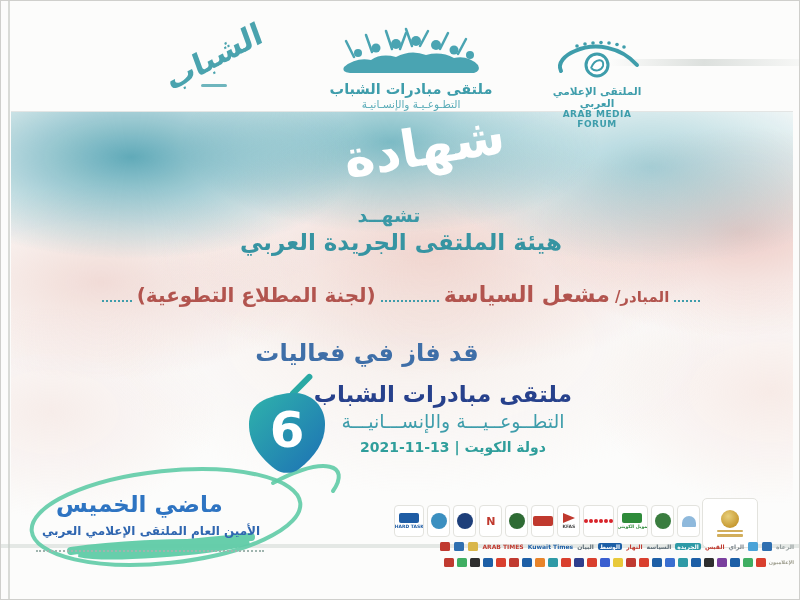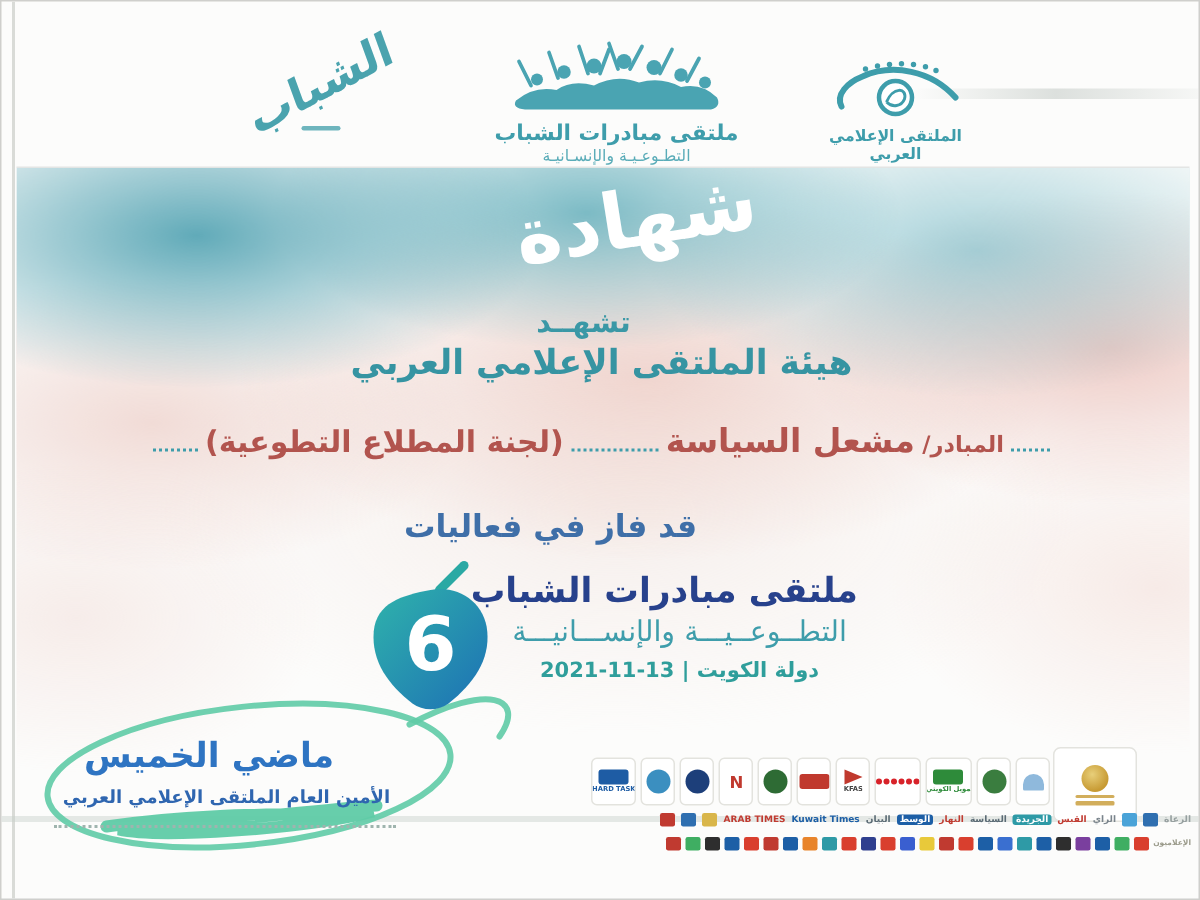--- a/index.html
+++ b/index.html
@@ -49,21 +49,21 @@
   .issuer{left:0;top:228px;width:800px;text-align:center;z-index:3;
     color:#3694a2;font-size:23px;font-weight:bold;}
   .recipient-row{left:100px;top:281px;width:600px;z-index:3;display:flex;direction:rtl;
     align-items:baseline;justify-content:center;gap:5px;color:#b2544e;}
   .dotlead{height:14px;border-bottom:2px dotted #3e9dab;}
   .d1{width:26px;} .d2{width:58px;} .d3{width:30px;}
   .r-prefix{font-size:15px;font-weight:bold;}
   .r-name{font-size:22px;font-weight:bold;}
   .r-committee{font-size:20px;font-weight:bold;}
   .won-line{left:0;top:338px;width:732px;text-align:center;z-index:3;
-    color:#3f6fa8;font-size:21px;font-weight:bold;}
+    color:#3f6fa8;font-size:24px;font-weight:bold;}
   
   .emblem{left:243px;top:372px;width:86px;height:106px;z-index:3;}
   .event-text{left:333px;top:380px;width:238px;text-align:center;z-index:3;direction:rtl;}
   .event-title{color:#27418c;font-size:23px;font-weight:bold;white-space:nowrap;}
   .event-sub{color:#3e9dab;font-size:19px;letter-spacing:1px;white-space:nowrap;margin-top:3px;}
   .event-date{color:#2f9e9b;font-size:14px;font-weight:bold;margin-top:7px;direction:rtl;}
   
   .flourish{left:10px;top:438px;width:348px;height:162px;z-index:2;}
   .sig-name{left:55px;top:490px;width:195px;text-align:left;z-index:4;
     color:#2e74c2;font-size:23px;font-weight:bold;}
@@ -145,27 +145,28 @@
         <circle cx="34" cy="5" r="1.8" fill="#3e9dab"></circle>
       <circle cx="42" cy="4" r="1.8" fill="#3e9dab"></circle>
         <circle cx="50" cy="3.5" r="1.8" fill="#3e9dab"></circle>
       <circle cx="58" cy="4" r="1.8" fill="#3e9dab"></circle>
         <circle cx="66" cy="5.5" r="1.8" fill="#3e9dab"></circle>
       <circle cx="73" cy="8" r="1.8" fill="#3e9dab"></circle>
       <circle cx="46" cy="26" r="11" fill="#ffffff" stroke="#3e9dab" stroke-width="3"></circle>
       <path d="M40,29 C44,19 54,19 52,27 C50,32 44,33 40,29" fill="none" stroke="#3e9dab" stroke-width="2"></path>
     </svg>
     <div class="l1">الملتقى الإعلامي العربي</div>
+    <div class="l2">ARAB MEDIA FORUM</div>
   </div>
 
   <div class="abs watercolor"></div>
 
   <div class="abs shahada">شهادة</div>
   <div class="abs testify">تشهــد</div>
-  <div class="abs issuer">هيئة الملتقى الإعلامي العربي</div>
+  <div class="abs issuer">هيئة الملتقى الجريدة العربي</div>
 
   <div class="abs recipient-row">
     <span class="dotlead d1"></span>
     <span class="r-prefix">المبادر/</span>
     <span class="r-name">مشعل السياسة</span>
     <span class="dotlead d2"></span>
     <span class="r-committee">(لجنة المطلاع التطوعية)</span>
     <span class="dotlead d3"></span>
   </div>
 

